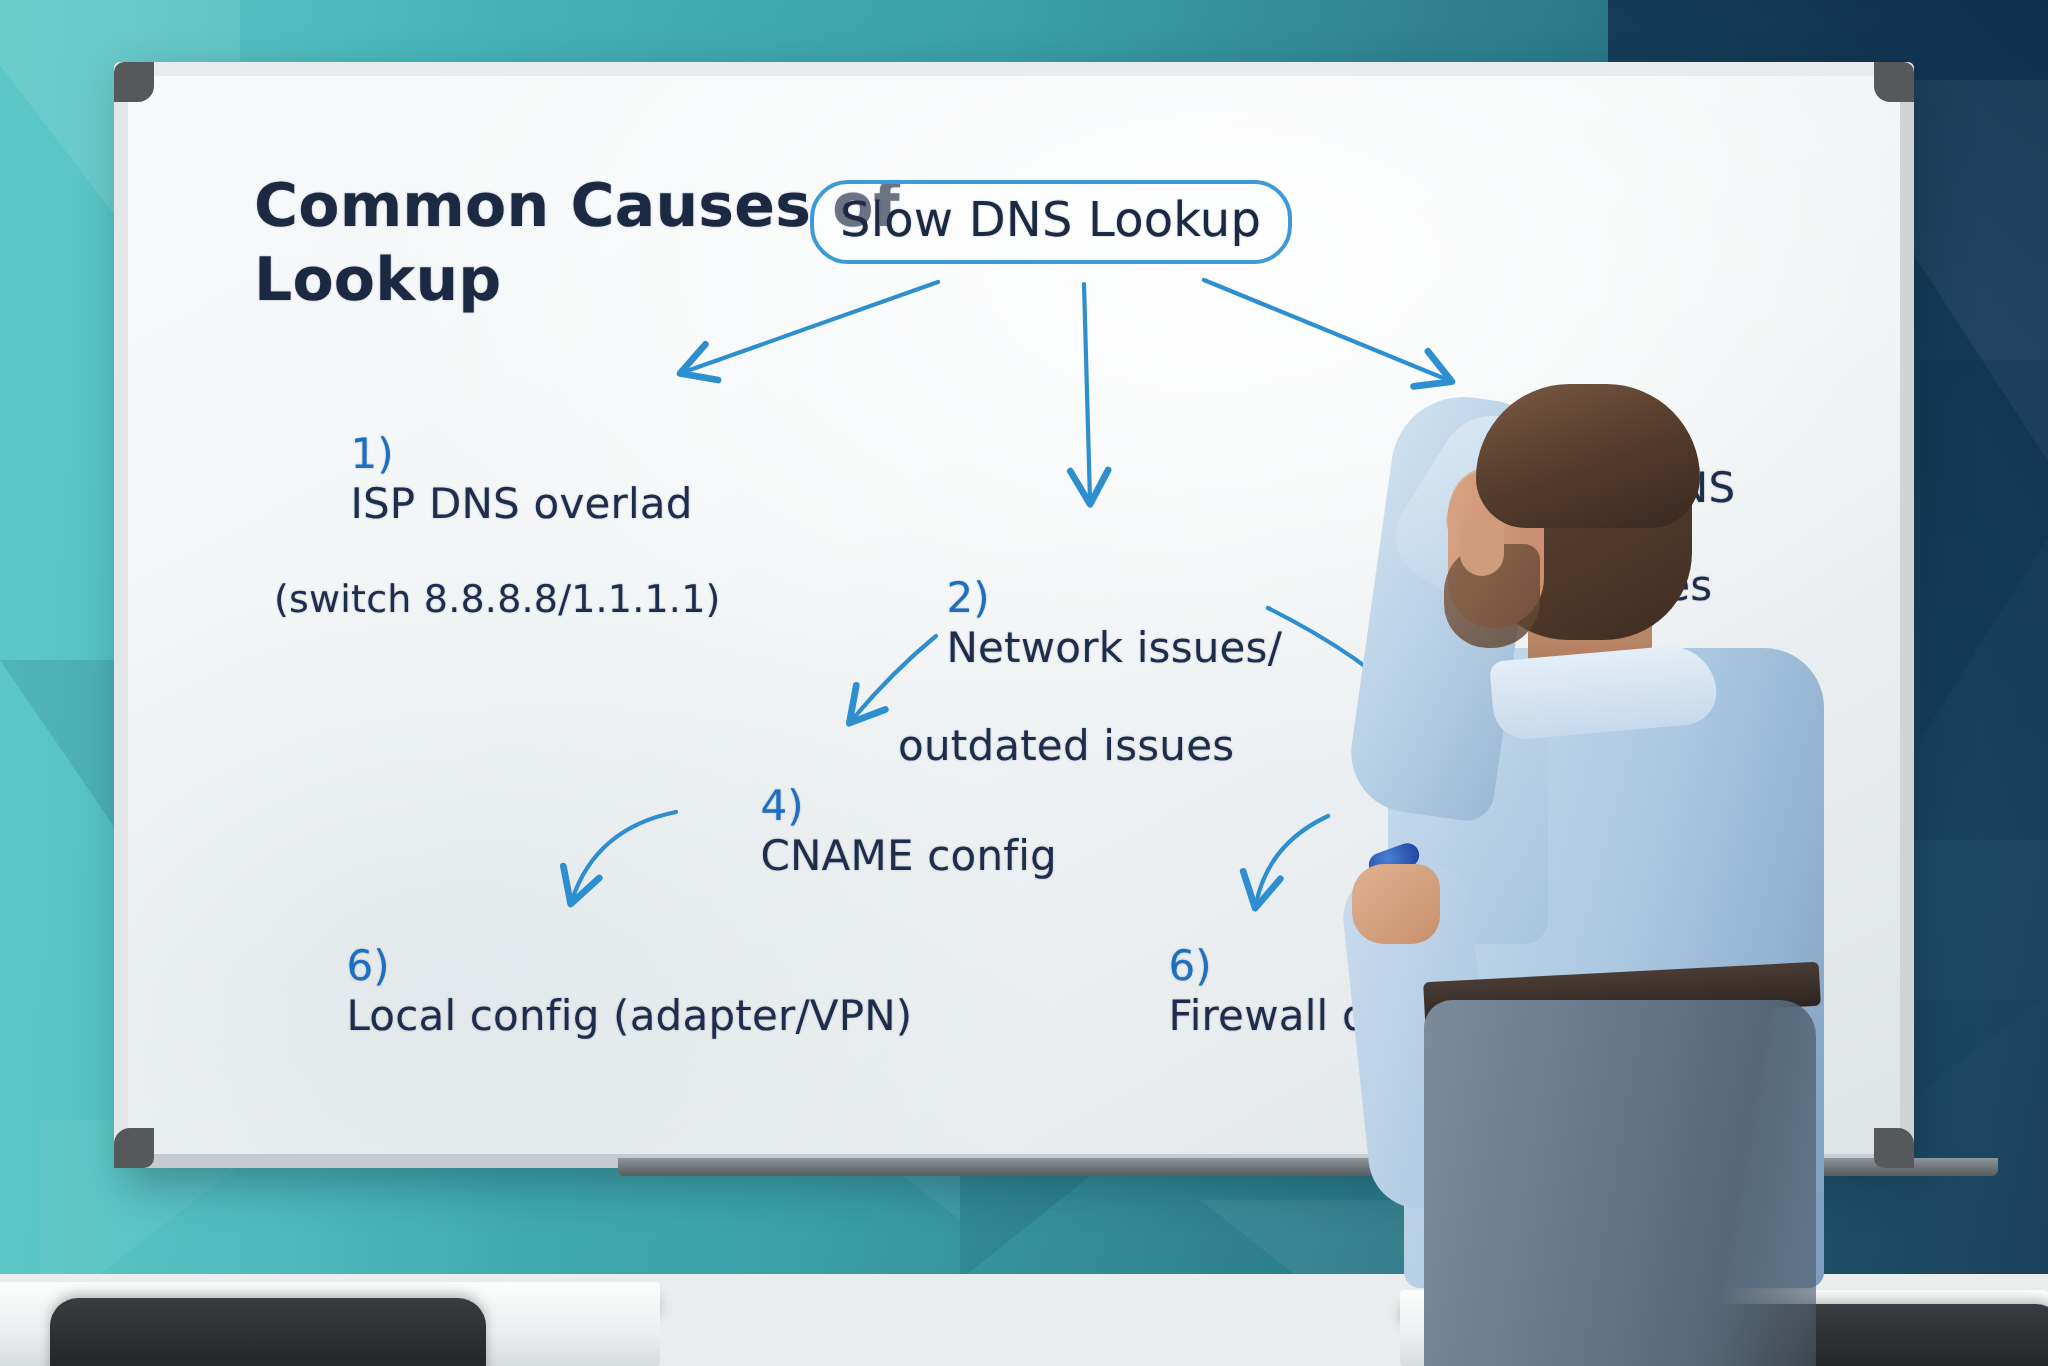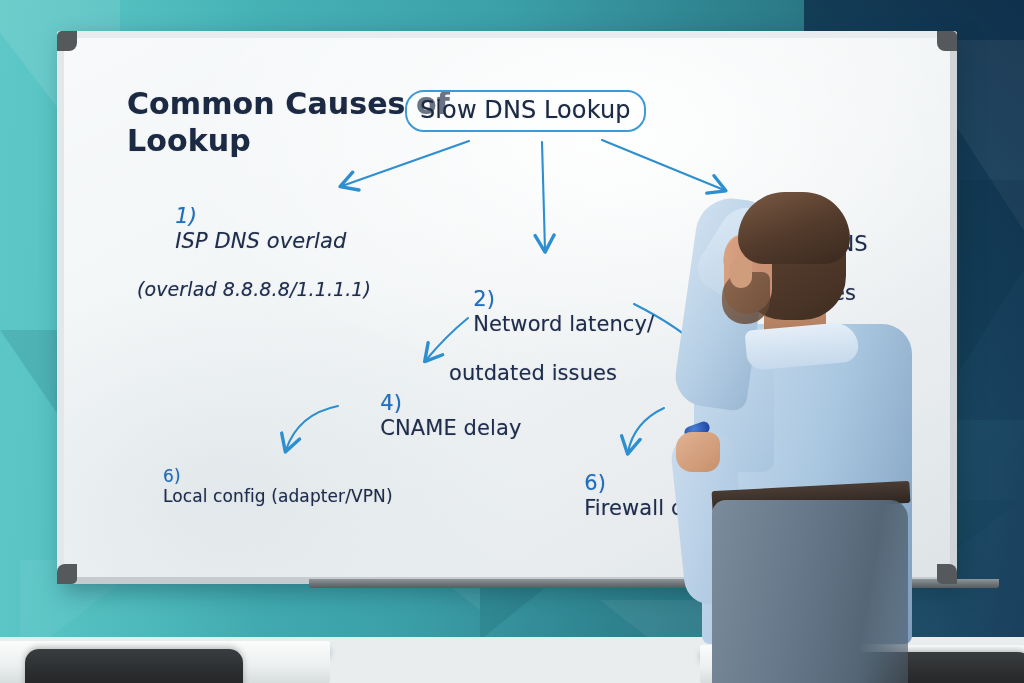--- a/index.html
+++ b/index.html
@@ -131,31 +131,31 @@
     left: 341px; top: 52px;
     padding: 4px 13px 6px;
     border: 2.5px solid #3d9ad6;
     border-radius: 19px;
     font-size: 24px;
     color: #1b2942;
     white-space: nowrap;
     background: rgba(255,255,255,.35);
   }
 
-  #item1  { left: 57px;  top: 141px; font-size: 21px; font-style: italic; }
+  #item1  { left: 57px;  top: 152px; font-size: 21px; }
   #item1 .sub { font-size: 19px; display: block; padding-left: 16px; }
   #item2r { left: 608px; top: 144px; font-size: 21px; }
   #item2r .sub { font-size: 21px; display: block; padding-left: 16px; }
   #item2c { left: 355px; top: 224px; font-size: 21px; text-align: left; }
   #item2c .sub { display: block; padding-left: 30px; }
   #item4  { left: 262px; top: 328px; font-size: 21px; }
   #item4 .sub { display: block; padding-left: 27px; }
   #item3  { left: 584px; top: 328px; font-size: 21px; }
   #item3 .sub { display: block; padding-left: 27px; }
-  #item6a { left: 55px;  top: 408px; font-size: 17px; }
+  #item6a { left: 55px;  top: 408px; font-size: 21px; }
   #item6b { left: 466px; top: 408px; font-size: 21px; }
 
   #ink { position: absolute; inset: 0; z-index: 2; pointer-events: none; }
   .hand { z-index: 3; }
 
   
   #person { position: absolute; left: 668px; top: 186px; width: 250px; height: 497px; z-index: 8; }
   .p-part { position: absolute; }
 
   #head {
@@ -316,38 +316,38 @@
       <div class="hand" id="title">Common Causes of
 Lookup</div>
 
       <div id="topic-box" class="hand">
         <span>Slow DNS Lookup</span>
       </div>
 
       <div class="hand" id="item1">
         <span class="num">1)</span>
         <span>ISP DNS overlad</span>
-        <span class="sub">(overlad 8.8.8.8/1.1.1.1)</span>
+        <span class="sub">(switch 8.8.8.8/1.1.1.1)</span>
       </div>
 
       <div class="hand" id="item2r">
         <span class="num">2)</span>
         <span>Netword DNS</span>
         <span class="sub">outdated issues</span>
       </div>
 
       <div class="hand" id="item2c">
         <span class="num">2)</span>
-        <span>Netword latency/</span>
+        <span>Network issues/</span>
         <span class="sub">outdated issues</span>
       </div>
 
       <div class="hand" id="item4">
         <span class="num">4)</span>
-        <span>CNAME delay</span>
+        <span>CNAME config</span>
       </div>
 
       <div class="hand" id="item3">
         <span class="num">3)</span>
         <span>CNAME</span>
         <span class="sub">DNS</span>
       </div>
 
       <div class="hand" id="item6a">
         <span class="num">6)</span>

